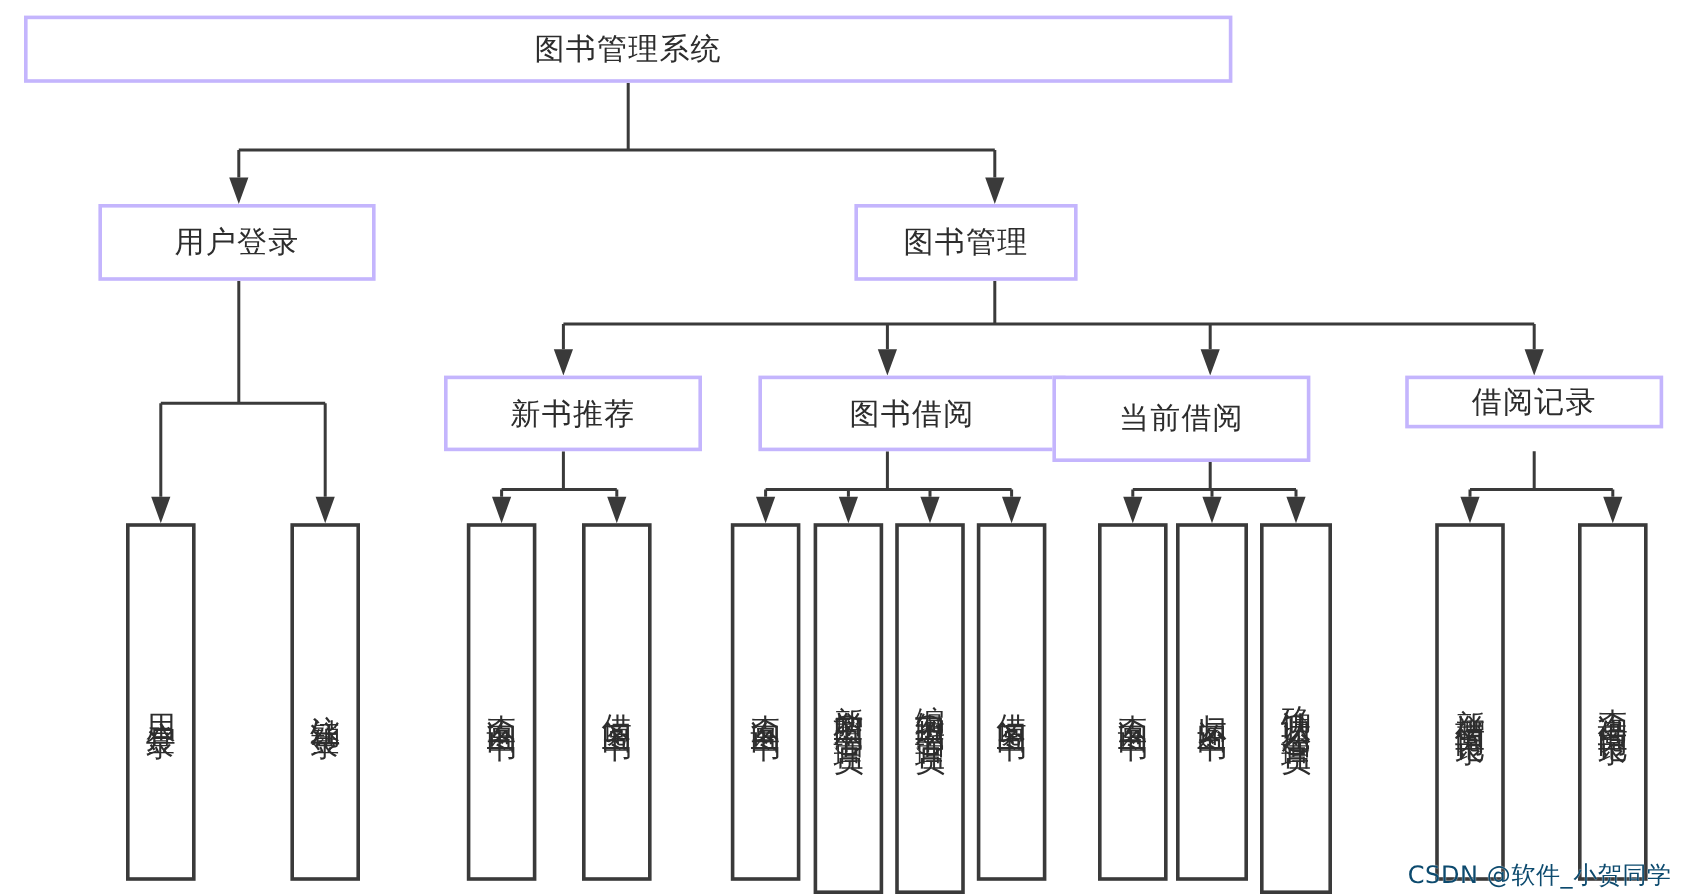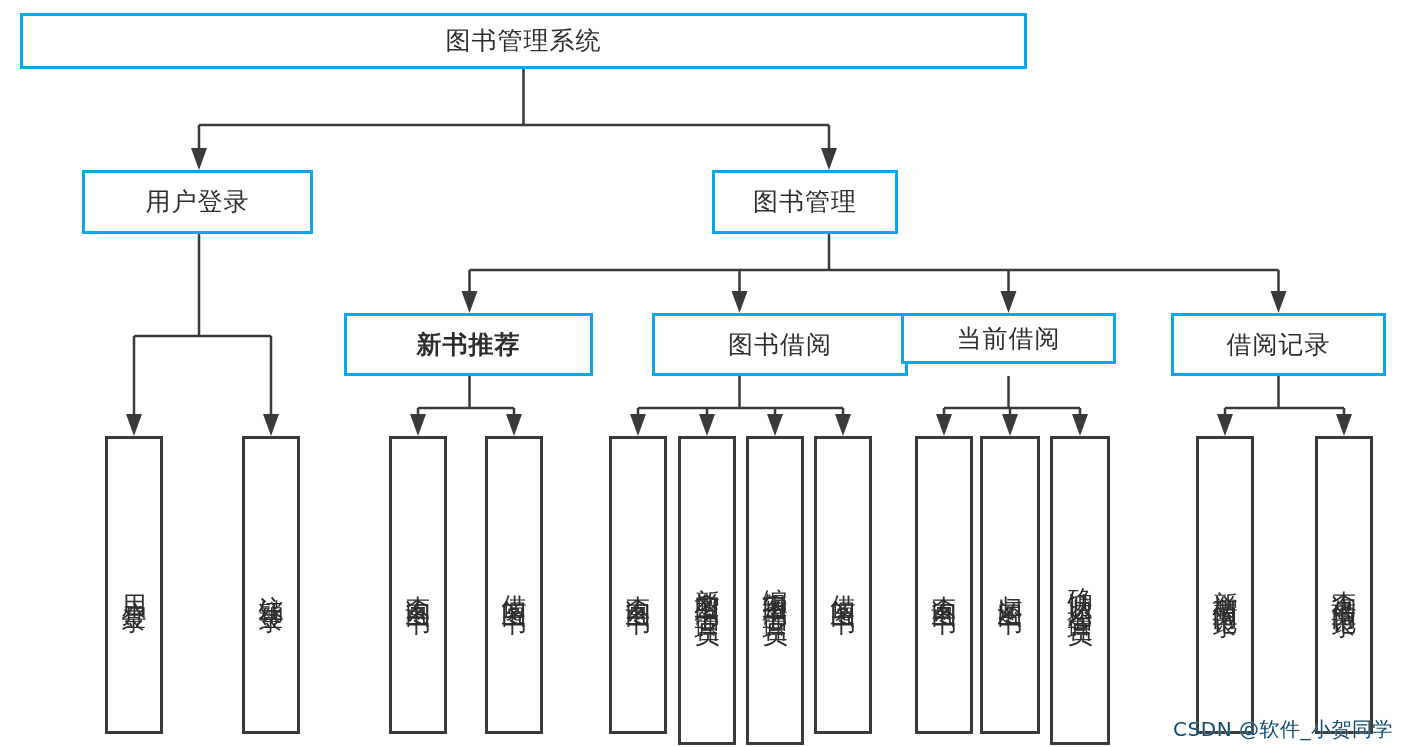--- a/index.html
+++ b/index.html
@@ -20,21 +20,21 @@
     left: 0;
     top: 0;
     width: 1405px;
     height: 747px;
     pointer-events: none;
   }
   .node {
     position: absolute;
     box-sizing: border-box;
     background: #ffffff;
-    border: 3px solid #0ea5e9;
+    border: 3px solid #c4b5fd;
     color: #2d2d2d;
     display: flex;
     align-items: center;
     justify-content: center;
     text-align: right;
     font-size: 25px;
     line-height: 1.1;
     letter-spacing: 1px;
     white-space: nowrap;
   }
@@ -90,24 +90,24 @@
              M936 414L952 414L944 436Z M1002 414L1018 414L1010 436Z
              M1072 414L1088 414L1080 436Z
              M1217 414L1233 414L1225 436Z M1336 414L1352 414L1344 436Z"></path>
   </svg>
 
   <div class="node" style="left:20px; top:13px; width:1007px; height:56px;">图书管理系统</div>
 
   <div class="node" style="left:82px; top:170px; width:231px; height:64px;">用户登录</div>
   <div class="node" style="left:712px; top:170px; width:186px; height:64px;">图书管理</div>
 
-  <div class="node" style="left:344px; top:313px; width:249px; height:63px;font-weight:bold;">新书推荐</div>
-  <div class="node" style="left:632px; top:313px; width:256px; height:63px;margin-left:20px;">图书借阅</div>
-  <div class="node" style="left:901px; top:313px; width:215px; height:51px;">当前借阅</div>
-  <div class="node" style="left:1171px; top:313px; width:215px; height:63px;">借阅记录</div>
+  <div class="node" style="left:370px; top:313px; width:215px; height:63px;">新书推荐</div>
+  <div class="node" style="left:632px; top:313px; width:256px; height:63px;">图书借阅</div>
+  <div class="node" style="left:877px; top:313px; width:215px; height:72px;">当前借阅</div>
+  <div class="node" style="left:1171px; top:313px; width:215px; height:44px;">借阅记录</div>
 
   <div class="leaf" style="left:105px; top:436px; width:58px; height:298px;">
     <span>用户登录</span>
   </div>
   <div class="leaf" style="left:242px; top:436px; width:58px; height:298px;">
     <span>注销登录</span>
   </div>
 
   <div class="leaf" style="left:389px; top:436px; width:58px; height:298px;">
     <span>查询图书</span>

